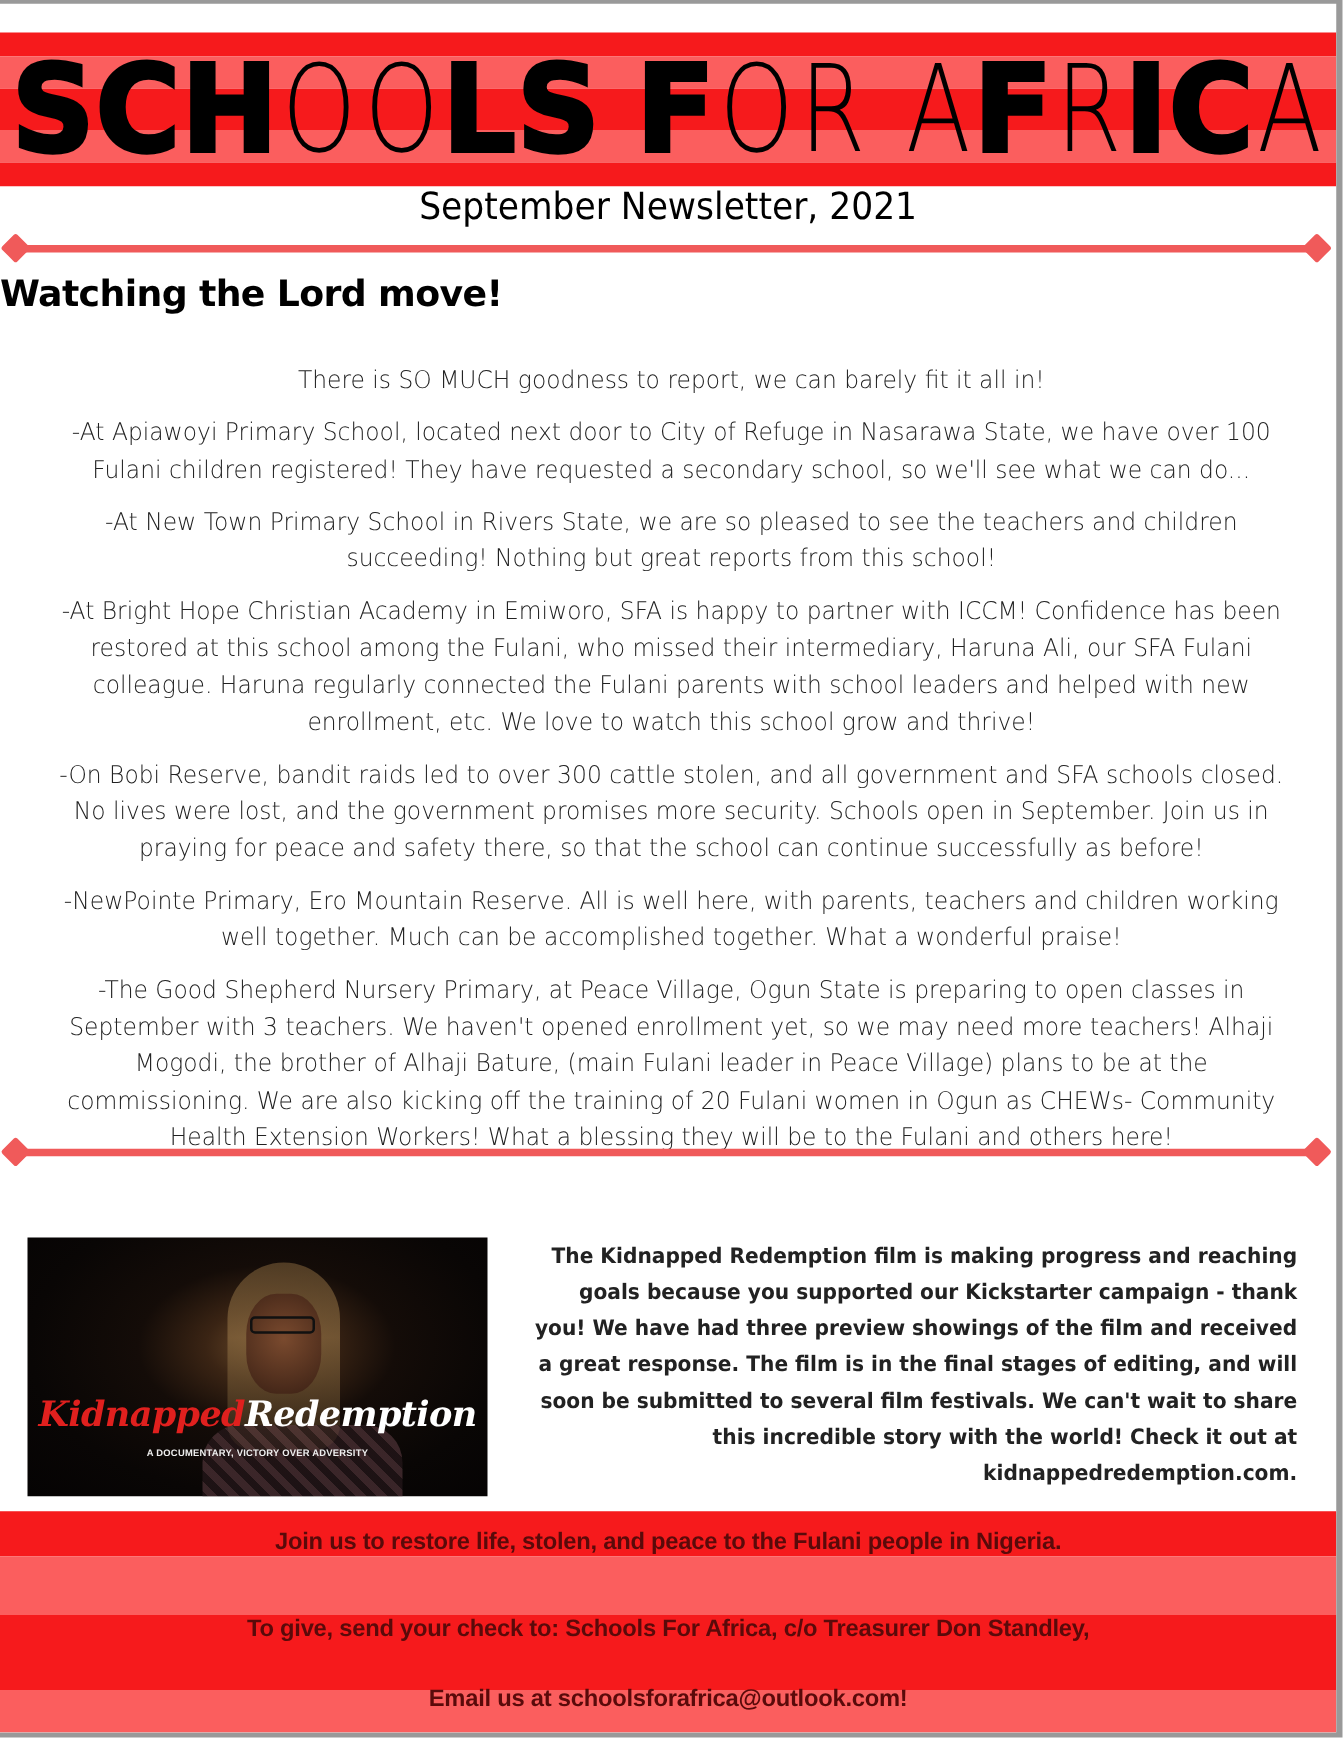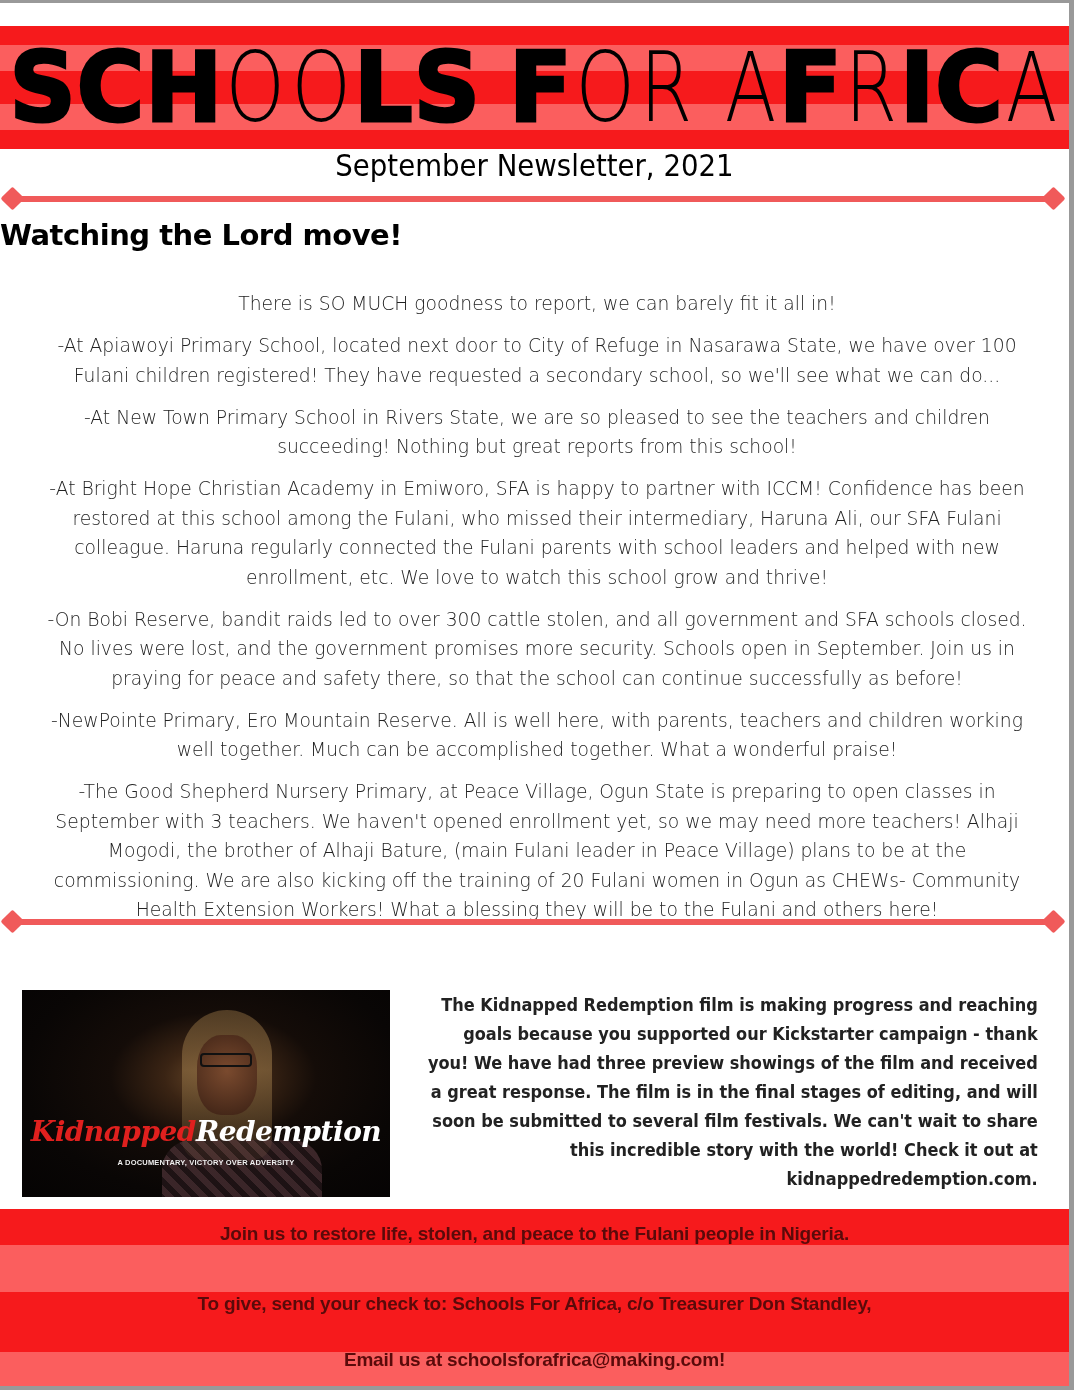--- a/index.html
+++ b/index.html
@@ -186,15 +186,15 @@
     <span>kidnappedredemption.com.</span>
   </div>
 
   <div class="footer">
     <div class="stripe red" style="top:0;height:36px;"></div>
     <div class="stripe pink" style="top:36px;height:47px;"></div>
     <div class="stripe red" style="top:83px;height:60px;"></div>
     <div class="stripe pink" style="top:143px;height:34px;"></div>
     <div class="line" style="top:14px;">Join us to restore life, stolen, and peace to the Fulani people in Nigeria.</div>
     <div class="line" style="top:44px;margin-top:40px;">To give, send your check to: Schools For Africa, c/o Treasurer Don Standley,</div>
-    <div class="line" style="top:140px;">Email us at schoolsforafrica@making.com!</div>
+    <div class="line" style="top:140px;">Email us at schoolsforafrica@outlook.com!</div>
   </div>
 </div>
 
 </body></html>

